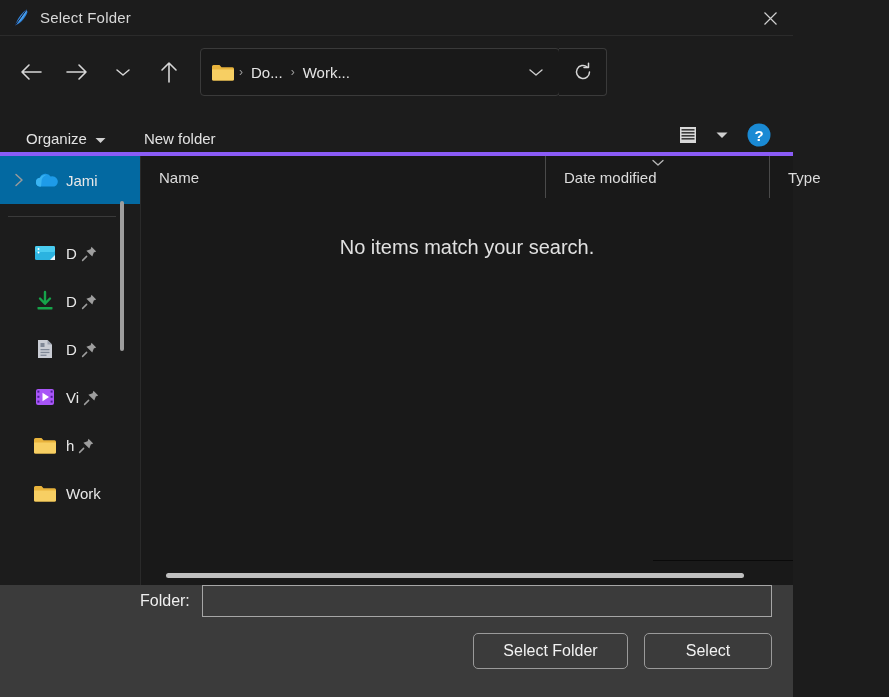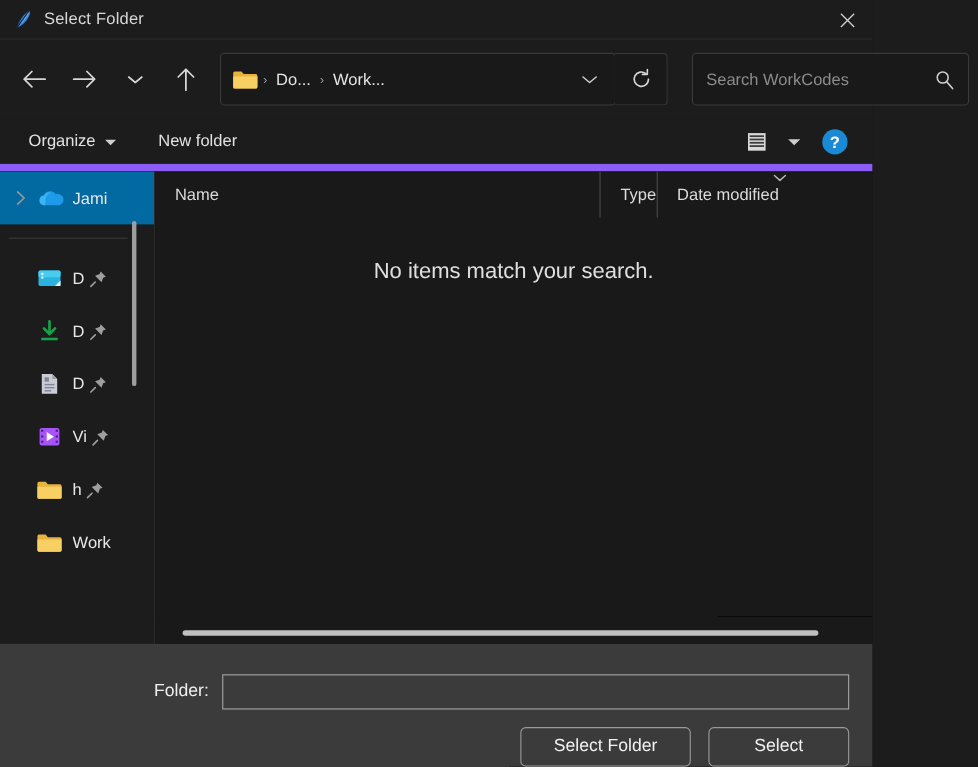--- a/index.html
+++ b/index.html
@@ -136,24 +136,24 @@
     font-family: "Liberation Sans", sans-serif;
   }
   .searchbox input::placeholder { color: #8c8c8c; }
   .search-icon { margin-left: 8px; display: flex; align-items: center; }
 
   
   .toolbar {
     height: 48px;
     min-height: 48px;
     display: flex;
-    align-items: center;
+    align-items: flex-end;
     background: #1c1c1c;
     padding: 0 14px 0 18px;
-    border-bottom: 7px solid #8b5cf6;
+    border-bottom: 4px solid #8b5cf6;
   }
   .tb-item {
     display: flex;
     align-items: center;
     gap: 8px;
     font-size: 15px;
     color: #e2e2e2;
     padding: 5px 8px;
     cursor: default;
     white-space: nowrap;
@@ -302,21 +302,21 @@
     background: #0a0a0a;
   }
 
   
   .footer {
     height: 112px;
     min-height: 112px;
     background: #3b3b3b;
     display: flex;
     flex-direction: column;
-    justify-content: flex-end;
+    justify-content: flex-start;
     padding: 0 18px 0 0;
   }
   .folder-row {
     display: flex;
     align-items: center;
     padding-left: 140px;
     margin-bottom: 16px;
   }
   .folder-label {
     font-size: 16px;
@@ -425,29 +425,20 @@
         </span>
       </div>
       <div class="refresh-btn">
         <svg width="20" height="20" viewBox="0 0 20 20">
           <path d="M16.5 10 A6.5 6.5 0 1 1 14.2 5" stroke="#d6d6d6" stroke-width="1.5" fill="none" stroke-linecap="round"></path>
           <path d="M15.5 1.2 L15.5 5.6 L11 5.6" stroke="#d6d6d6" stroke-width="1.5" fill="none" stroke-linecap="round" stroke-linejoin="round"></path>
         </svg>
       </div>
     </div>
 
-    <div class="searchbox">
-      <input type="text" value="" placeholder="Search WorkCodes" style="">
-      <span class="search-icon">
-        <svg width="19" height="19" viewBox="0 0 19 19">
-          <circle cx="8" cy="7.5" r="5" stroke="#d0d0d0" stroke-width="1.4" fill="none"></circle>
-          <path d="M11.8 11.5 L17 17.5" stroke="#d0d0d0" stroke-width="1.5" fill="none" stroke-linecap="round"></path>
-        </svg>
-      </span>
-    </div>
   </div>
 
   <div class="toolbar">
     <div class="tb-item">
       <span>Organize</span>
       <span>
         <svg width="11" height="7" viewBox="0 0 11 7">
           <path d="M0.5 1 L5.5 6 L10.5 1 Z" fill="#cfcfcf"></path>
         </svg>
       </span>
@@ -616,31 +607,31 @@
 
       <div class="side-scroll"></div>
     </div>
 
     <div class="filepane">
 
       <div class="colheaders">
         <div class="col name">
           <span>Name</span>
         </div>
-        <div class="col type">
-          <span>Type</span>
-        </div>
         <div class="col datemod">
           <span class="sort-arrow">
             <svg width="16" height="9" viewBox="0 0 16 9">
               <path d="M3 2.5 L8 7 L13 2.5" stroke="#b8b8b8" stroke-width="1.3" fill="none" stroke-linecap="round" stroke-linejoin="round"></path>
             </svg>
           </span>
           <span>Date modified</span>
         </div>
+        <div class="col type">
+          <span>Type</span>
+        </div>
       </div>
 
       <div class="filelist">
         <div class="empty-msg">No items match your search.</div>
         <div class="pane-edge"></div>
         <div class="hscroll-track">
           <div class="hscroll-thumb"></div>
         </div>
       </div>
     </div>

